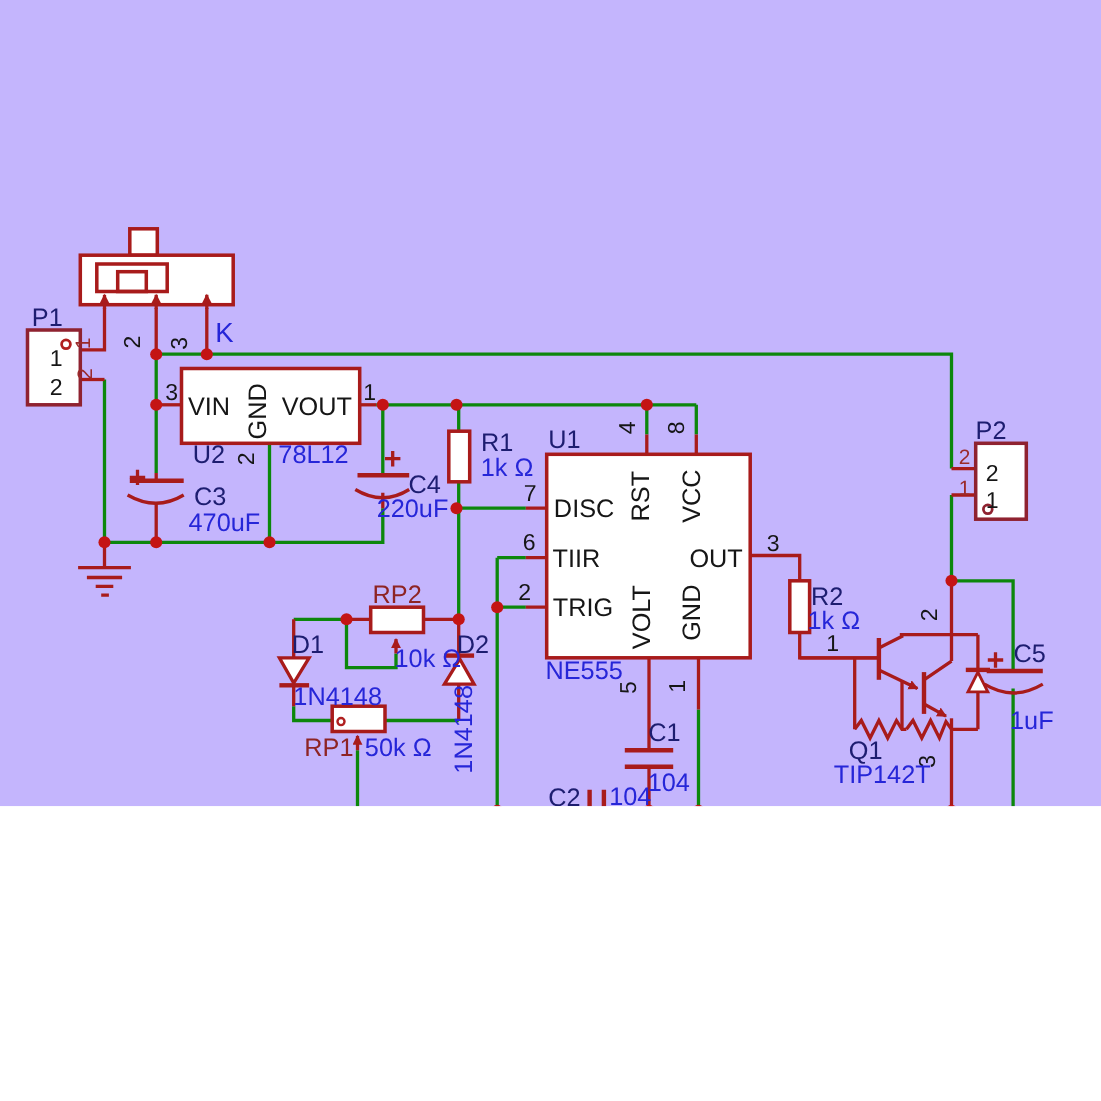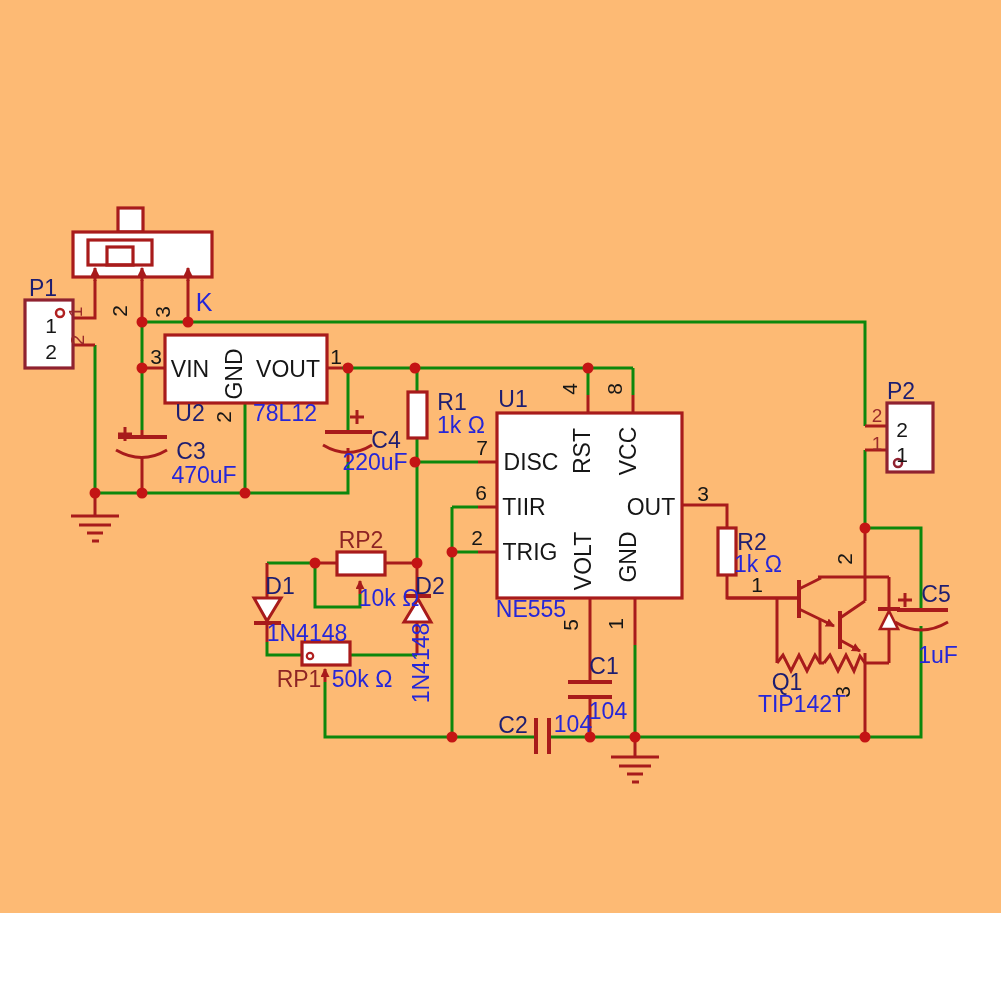--- a/index.html
+++ b/index.html
@@ -1,16 +1,16 @@
 <!DOCTYPE html>
 <html><head>
 <meta charset="utf-8">
 <style>
   html,body{margin:0;padding:0;background:#ffffff;}
-  #stage{position:relative;width:1001px;height:913px;background:#fdba74;overflow:hidden;}
+  #stage{position:relative;width:1001px;height:733px;background:#c4b5fd;overflow:hidden;}
   svg{position:absolute;left:0;top:0;}
   svg text{font-family:"Liberation Sans",sans-serif;text-anchor:middle;}
   .wg{stroke:#0c870c;stroke-width:3;fill:none;}
   .wr{stroke:#a81b1b;stroke-width:3;fill:none;}
   .cmp{stroke:#a81b1b;stroke-width:3.2;fill:#ffffff;}
   .cmpn{stroke:#a81b1b;stroke-width:3.2;fill:none;}
   .conn{stroke:#8f2230;stroke-width:3.2;fill:#ffffff;}
   .bar{stroke:#a81b1b;stroke-width:4;fill:none;}
   .dot{fill:#c41414;stroke:none;}
   .tnavy{fill:#1d1d70;font-size:23px;}

